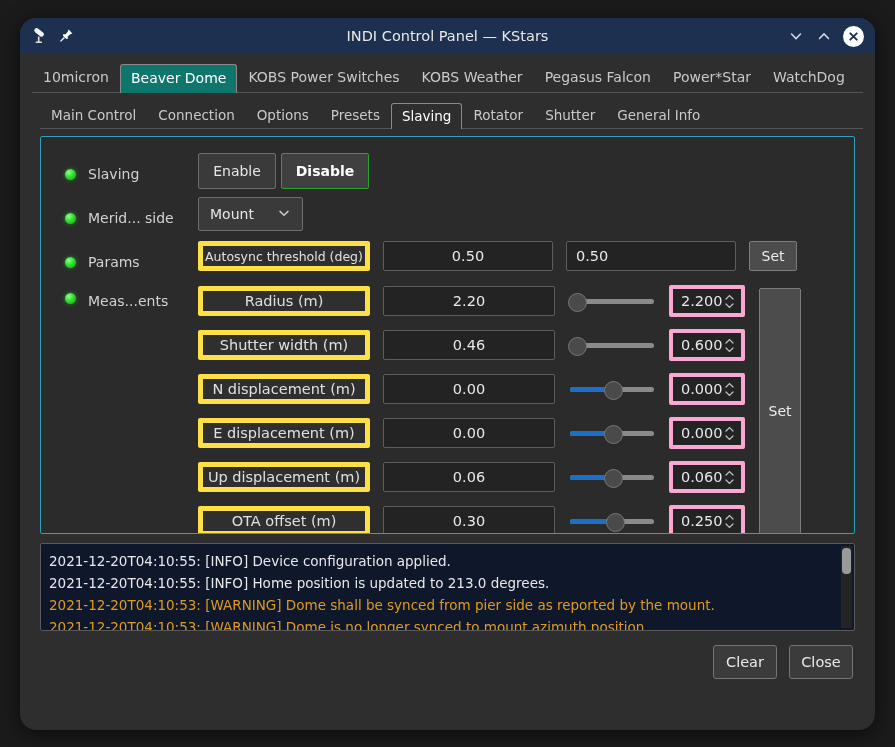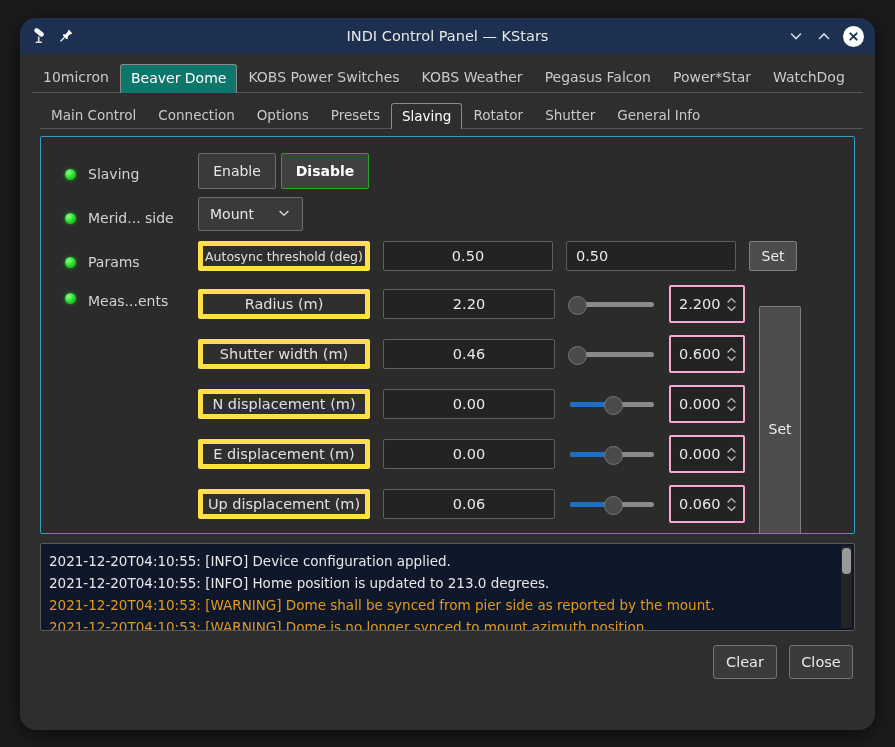--- a/index.html
+++ b/index.html
@@ -322,23 +322,23 @@
     top: 7px;
     width: 17px; height: 17px;
     border-radius: 50%;
     background: #4a4a4a;
     border: 1px solid #777;
   }
 
   
   .spin {
     background: #232323;
-    border: 2px solid #f9a8d4;
-    border-radius: 2px;
-    height: 38px;
+    border: 4px solid #f9a8d4;
+    border-radius: 2px;
+    height: 32px;
     width: 76px;
     display: flex;
     align-items: center;
     justify-content: space-between;
     padding: 0 6px 0 8px;
     box-sizing: border-box;
     color: #e8e8e8;
     font-size: 14.5px;
     flex: none;
   }

